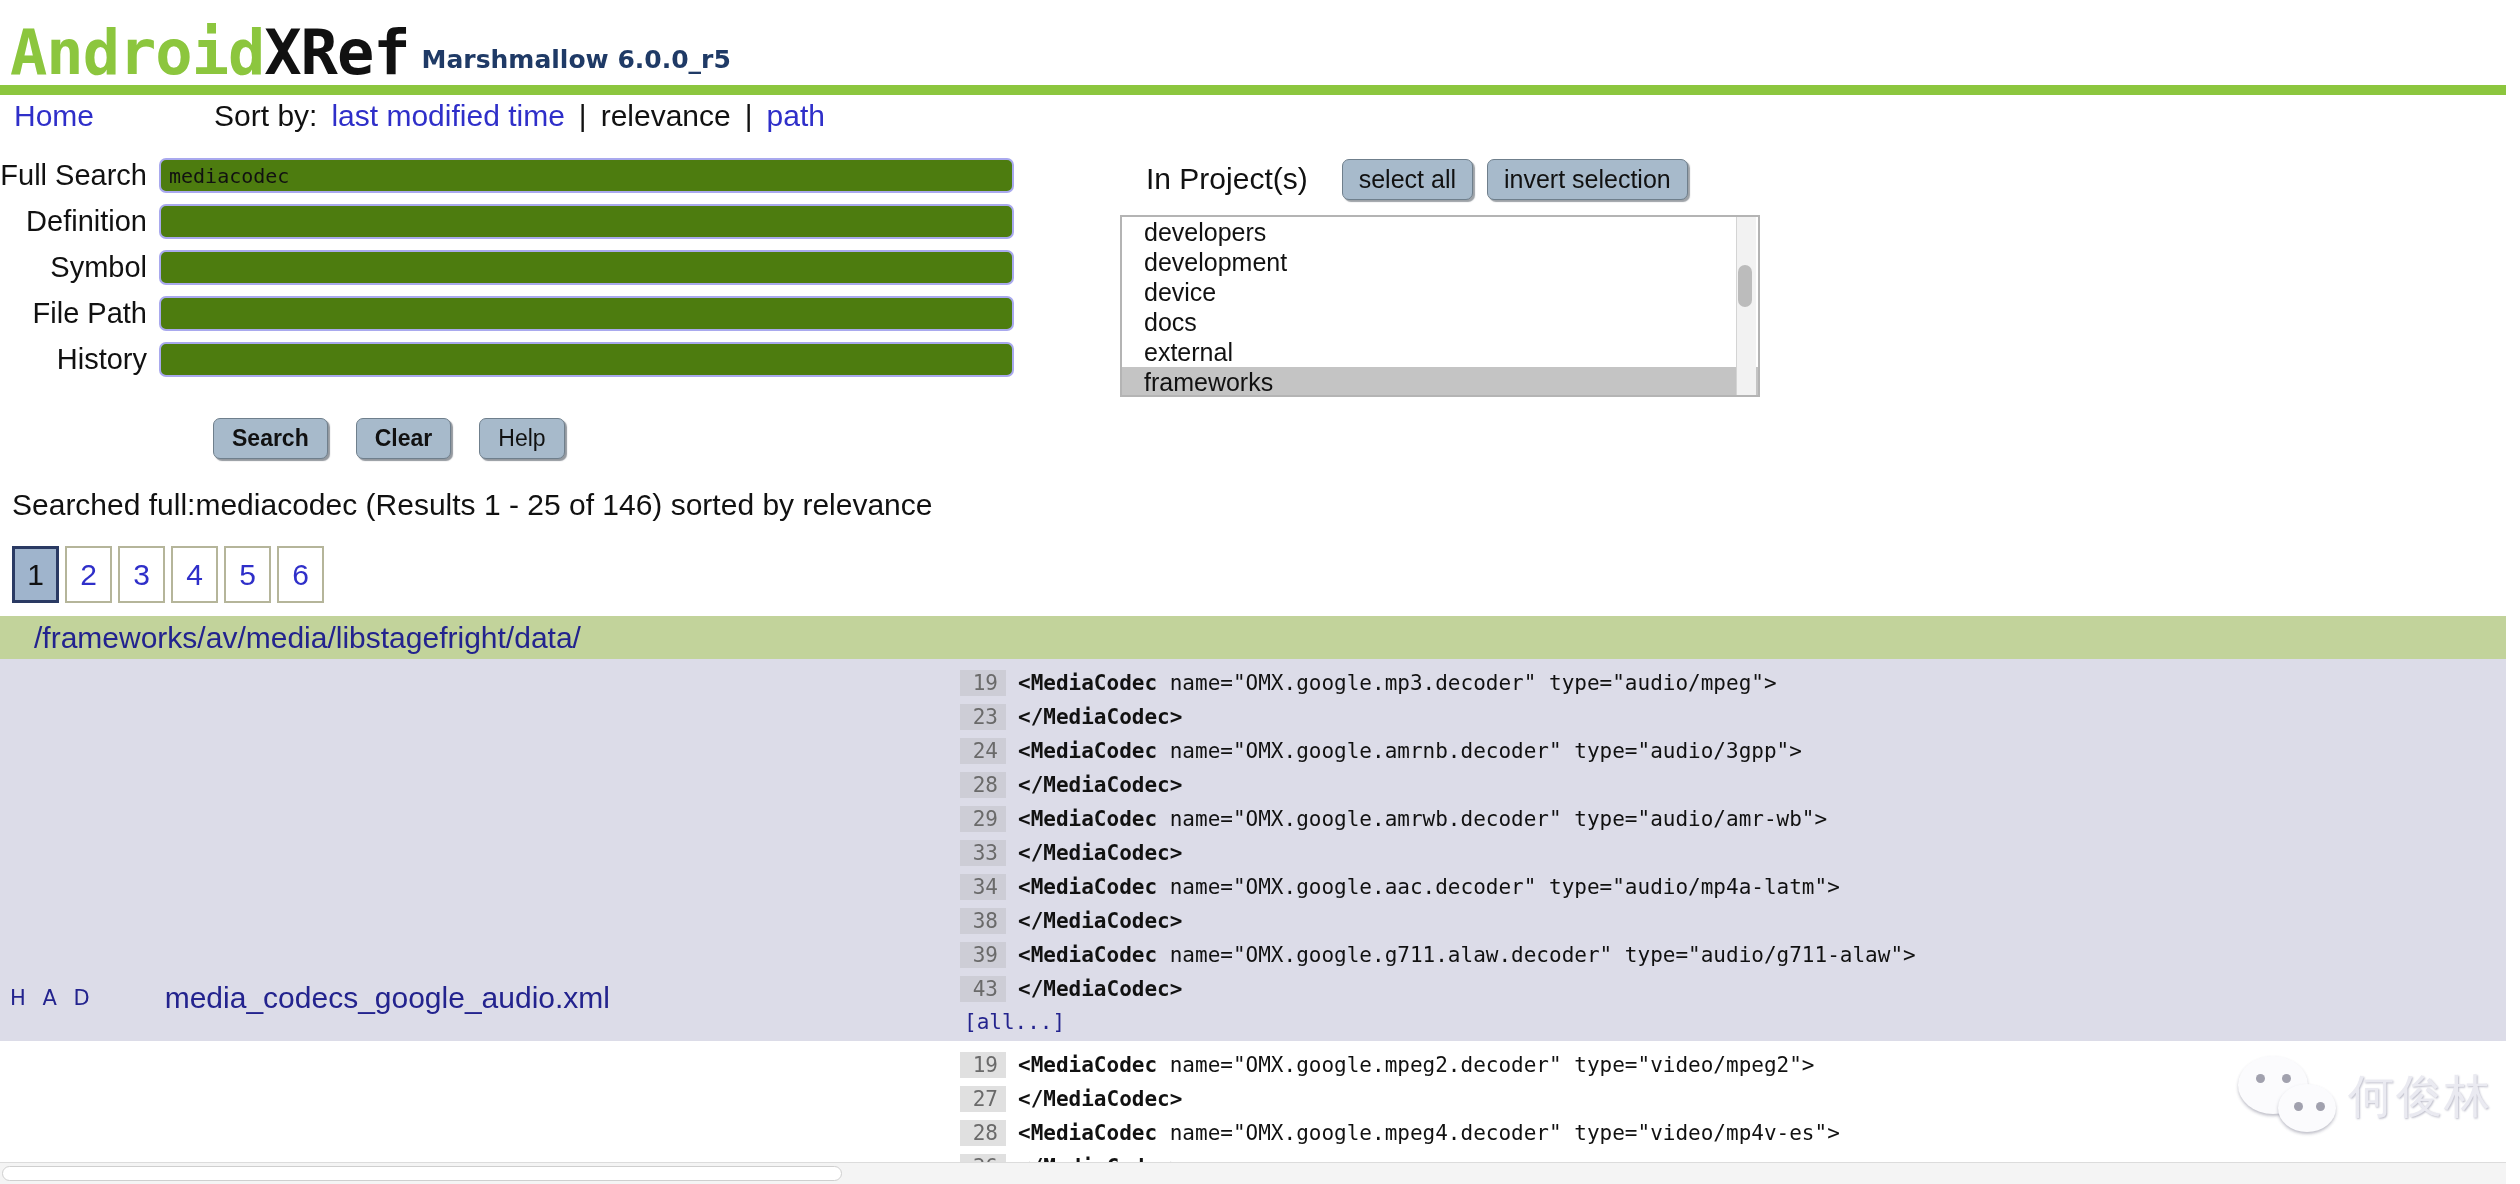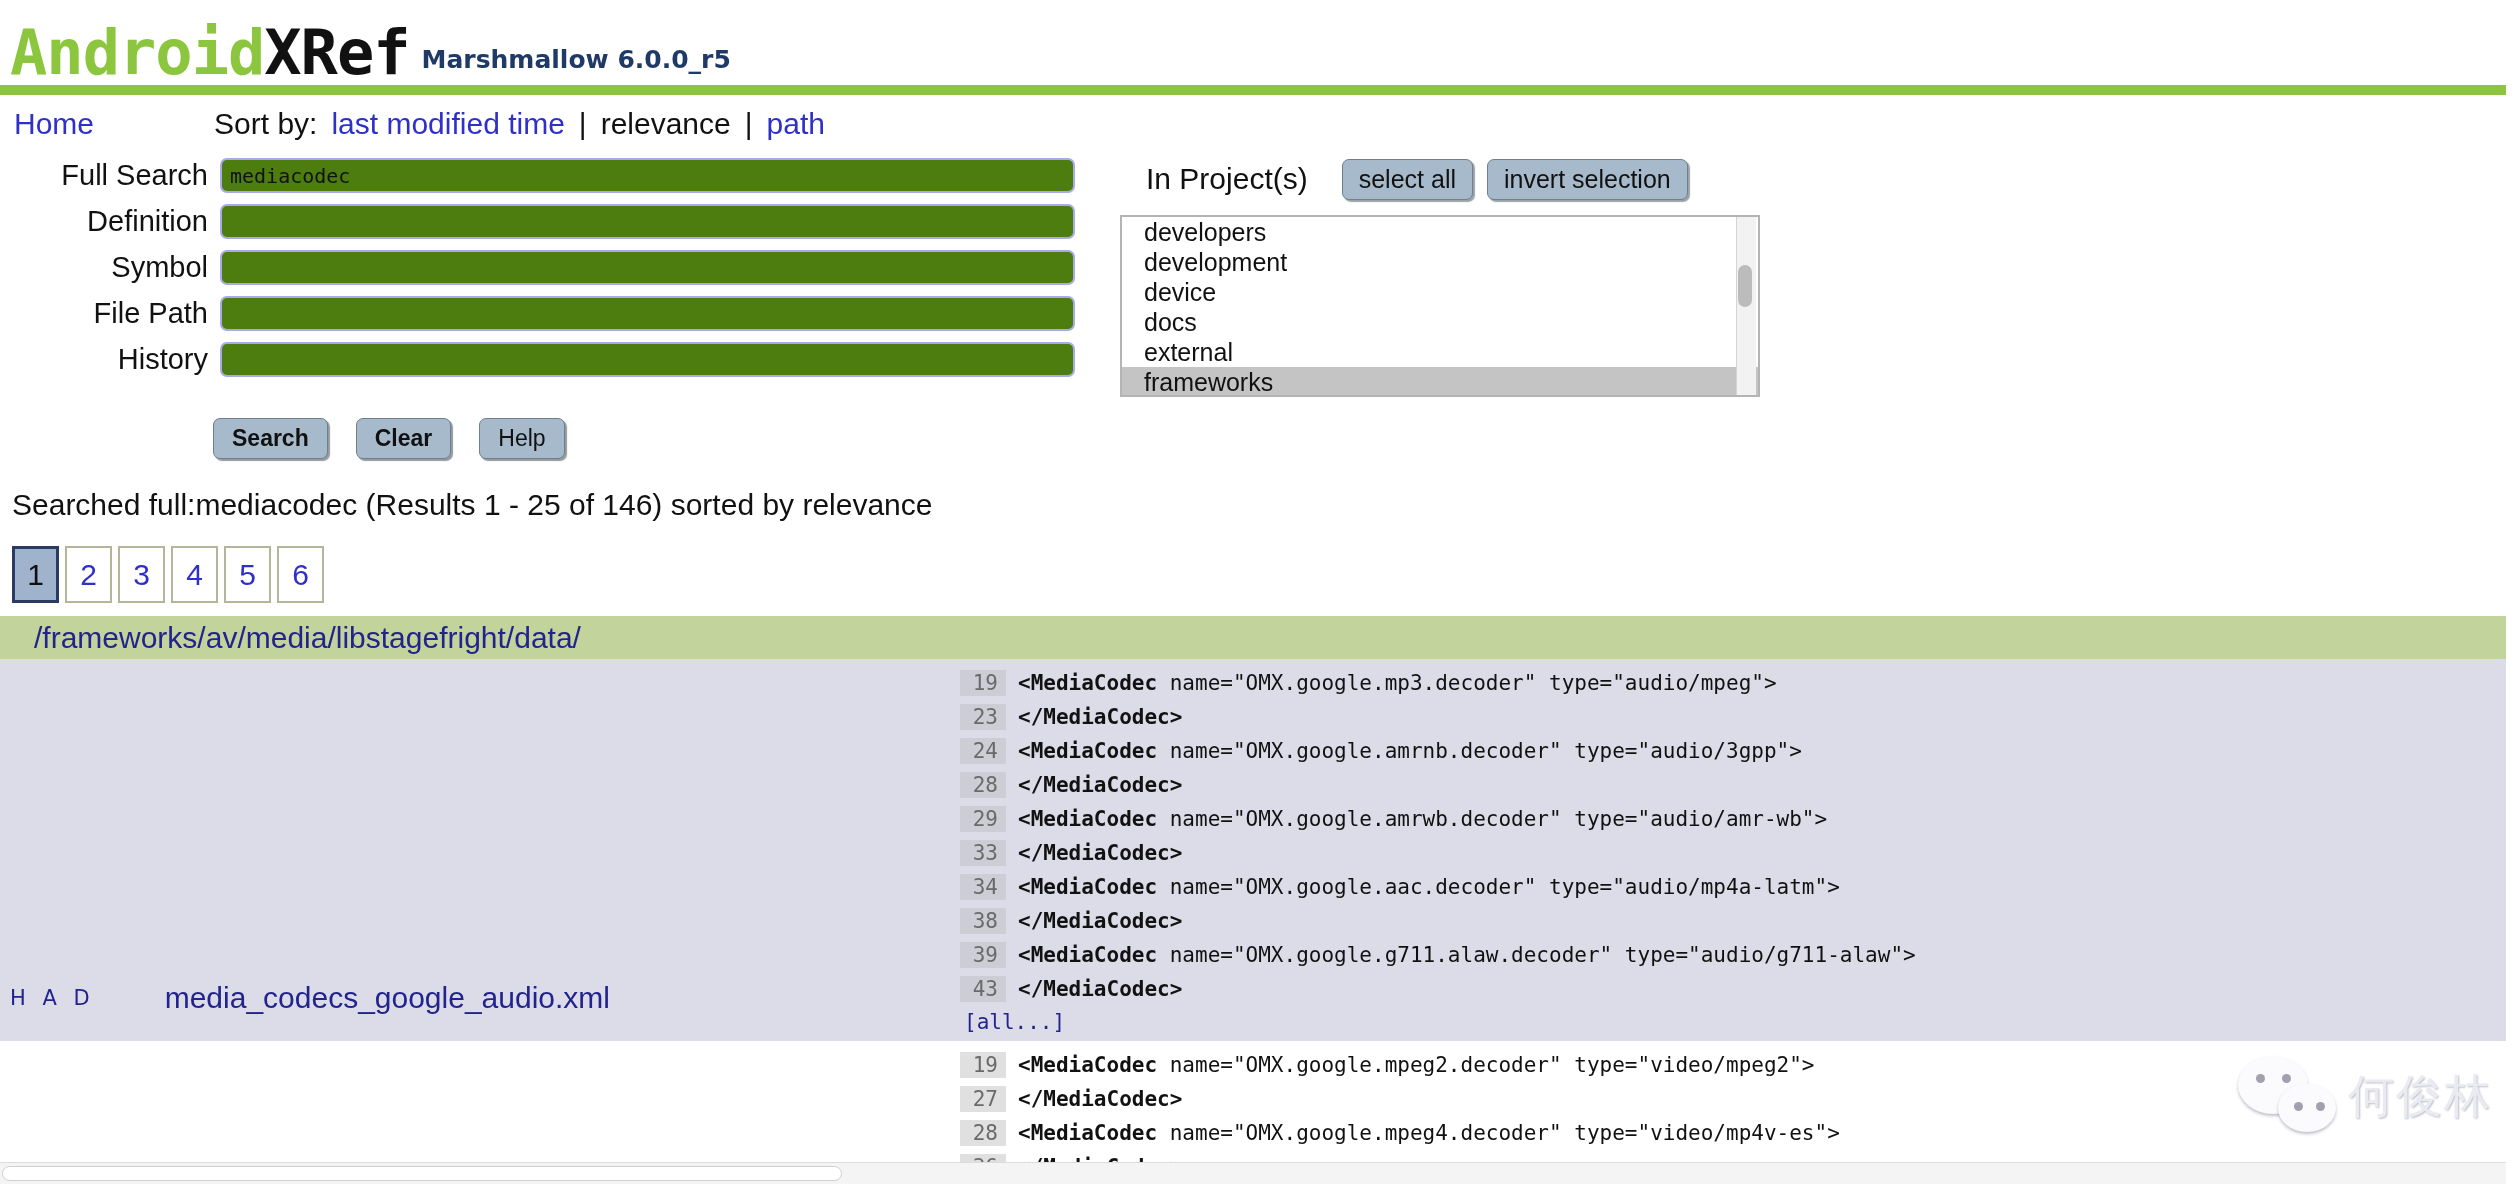--- a/index.html
+++ b/index.html
@@ -44,21 +44,21 @@
   
   #green-bar {
     height: 10px;
     background: #8cc63e;
     width: 100%;
   }
 
   
   #navbar {
     height: 58px;
-    padding: 12px 0 0 14px;
+    padding: 4px 0 0 14px;
     font-size: 30px;
     color: #111;
     white-space: nowrap;
   }
   #navbar .nav-link {
     color: #2f2fc9;
     text-decoration: none;
     cursor: pointer;
   }
   #navbar .nav-current { color: #111; }
@@ -76,21 +76,21 @@
     left: 0; top: 4px;
     width: 1080px;
   }
   .field-row {
     display: flex;
     align-items: center;
     height: 37px;
     margin-bottom: 9px;
   }
   .field-label {
-    width: 220px;
+    width: 159px;
     text-align: right;
     padding-right: 12px;
     font-size: 29px;
     color: #111;
   }
   .field-input {
     width: 855px;
     height: 35px;
     border: 2px solid #a9a9ee;
     border-radius: 7px;

